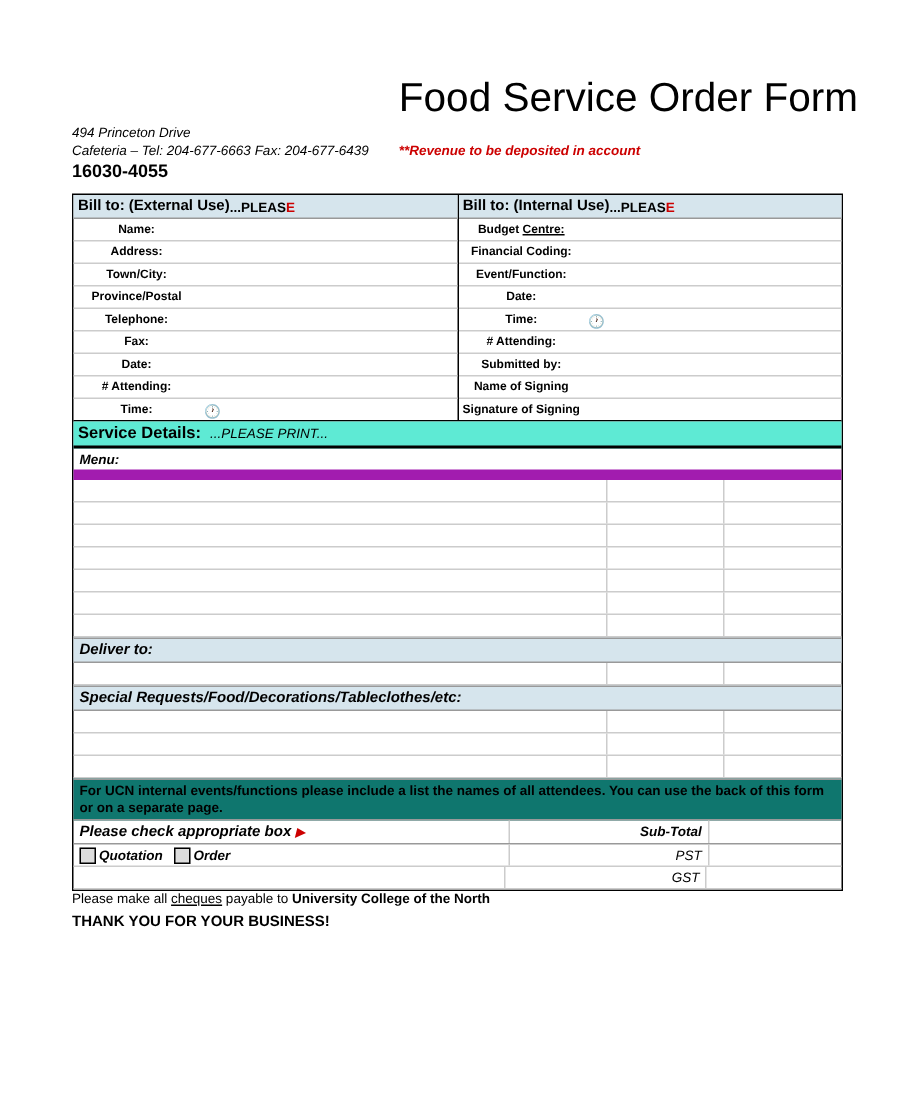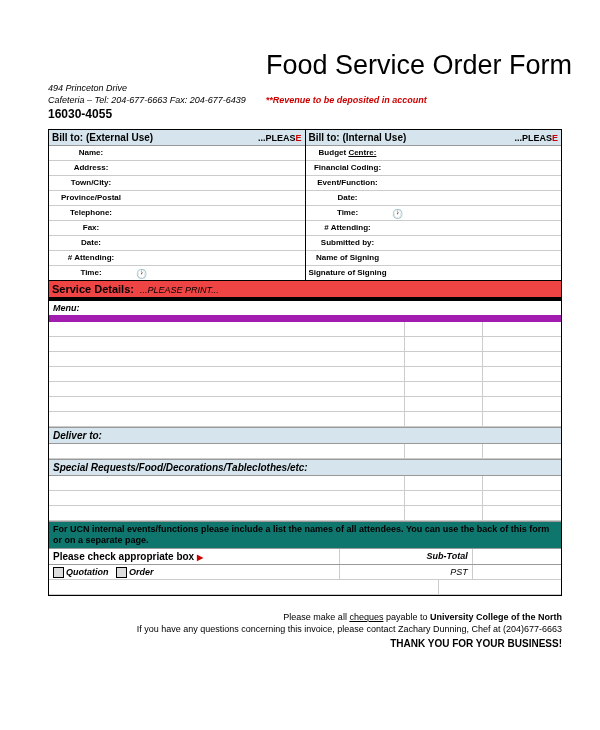--- a/index.html
+++ b/index.html
@@ -6,50 +6,50 @@
 .page{padding:50px 38px 20px 48px}
 .header{margin-bottom:8px}
 .title{font-size:27px;text-align:right;margin-bottom:2px;margin-right:-10px}
 .addr{font-size:9px;font-style:italic;line-height:1.3}
 .addr .r{color:#c00;font-weight:bold;font-style:italic;display:inline-block;margin-left:20px}
 .acct{font-size:12px;font-weight:bold;margin-top:1px}
 .form{border:1px solid #000;margin-top:6px}
 .twocol{display:flex;border-bottom:1px solid #000}
 .col{flex:1}
 .col:first-child{border-right:1px solid #000}
-.hdr{background:#d6e5ed;padding:2px 3px;font-size:10px;font-weight:bold;display:flex;justify-content:space-between;align-items:center;border-bottom:1px solid #999}
+.hdr{background:#d6e5ed;padding:2px 3px;font-size:10px;font-weight:bold;display:flex;align-items:center;border-bottom:1px solid #999}
 .hdr .pl{font-size:9px;font-weight:bold}
 .hdr .pl .e{color:#c00}
 .row{display:flex;border-bottom:1px solid #ccc;height:14px;align-items:center}
 .row:last-child{border-bottom:none}
 .lbl{width:84px;text-align:center;padding-right:3px;font-size:8px;font-weight:bold;line-height:1}
 .val{flex:1}
 .u{text-decoration:underline}
-.svc-hdr{background:#ef4444;padding:2px 3px;font-size:11px;font-weight:bold;border-bottom:4px solid #000000}
+.svc-hdr{background:#5eead4;padding:2px 3px;font-size:11px;font-weight:bold;border-bottom:2px solid #000000}
 .svc-hdr .pp{font-size:9px;font-weight:normal;font-style:italic;margin-left:6px}
 .menu-row{display:flex;border-bottom:7px solid #a21caf;height:14px;align-items:center}
 .menu-row .ml{width:40px;padding-left:4px;font-size:9px;font-weight:bold;font-style:italic}
 .ln{border-bottom:1px solid #ccc;height:14px;display:flex}
 .ln .cA{flex:3.2}
 .ln .cB{flex:0.7;border-left:1px solid #ccc}
 .ln .cC{flex:0.7;border-left:1px solid #ccc}
 .sect-hdr{background:#d6e5ed;padding:2px 4px;font-size:10px;font-weight:bold;font-style:italic;border-top:1px solid #999;border-bottom:1px solid #999}
 .note{background:#0f766e;padding:2px 4px;font-size:9px;font-weight:bold;border-top:1px solid #999;border-bottom:1px solid #999;line-height:1.2}
 .chkrow{display:flex;border-bottom:1px solid #999}
 .chkrow .left{flex:3.2;padding:2px 4px}
 .chkrow .right{flex:1.4;padding:2px 4px;border-left:1px solid #ccc;font-weight:bold;font-style:italic;text-align:right;font-size:9px}
 .chkrow .amt{flex:1;border-left:1px solid #ccc}
-.chl{font-size:10px;font-weight:bold;}
+.chl{font-size:10px;font-weight:bold;font-style:italic}
 .tri{color:#c00;font-size:8px}
 .cbx{display:inline-block;width:9px;height:9px;border:1px solid #000;background:#ddd;vertical-align:middle;margin-right:2px}
 .totrow{display:flex;border-bottom:1px solid #ccc;height:14px}
 .totrow .sp{flex:3.2}
 .totrow .tl{flex:1.4;border-left:1px solid #ccc;text-align:right;padding:2px 4px;font-weight:normal;font-style:italic;font-size:9px}
 .totrow .ta{flex:1;border-left:1px solid #ccc}
-.footer{text-align:right;font-size:9px;margin-top:16px;line-height:1.3}
+.footer{text-align:left;font-size:9px;margin-top:0;line-height:1.3}
 .footer .u{text-decoration:underline}
 .ty{font-weight:bold;font-size:10px;margin-top:2px}
 .ast{display:inline-block;width:10px;height:10px;vertical-align:middle}
 </style>
 </head>
 <body>
 
 <div class="page">
 <div class="header">
 <div class="title">Food Service Order Form</div>
@@ -218,22 +218,22 @@
 <div class="right">Sub-Total</div>
 <div class="amt"></div>
 </div>
 <div class="totrow">
 <div class="sp" style="padding:2px 4px"><span class="cbx"></span><span style="font-style:italic;font-weight:bold">Quotation</span>&nbsp;&nbsp;&nbsp;<span class="cbx"></span><span style="font-style:italic;font-weight:bold">Order</span></div>
 <div class="tl">PST</div>
 <div class="ta"></div>
 </div>
 <div class="totrow">
 <div class="sp"></div>
+<div class="tl">GST</div>
 <div class="ta"></div>
 </div>
 </div>
 
 <div class="footer">
 <div><span>Please make all </span><span class="u">cheques</span><span> payable to </span><b>University College of the North</b></div>
-<div>If you have any questions concerning this invoice, please contact Zachary Dunning, Chef at (204)677-6663</div>
 <div class="ty">THANK YOU FOR YOUR BUSINESS!</div>
 </div>
 </div>
 
 </body></html>

